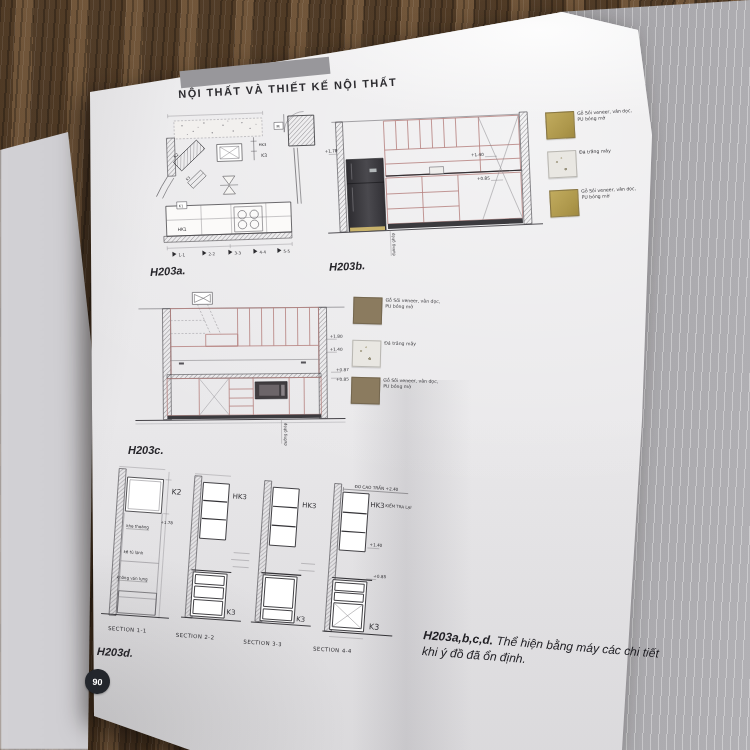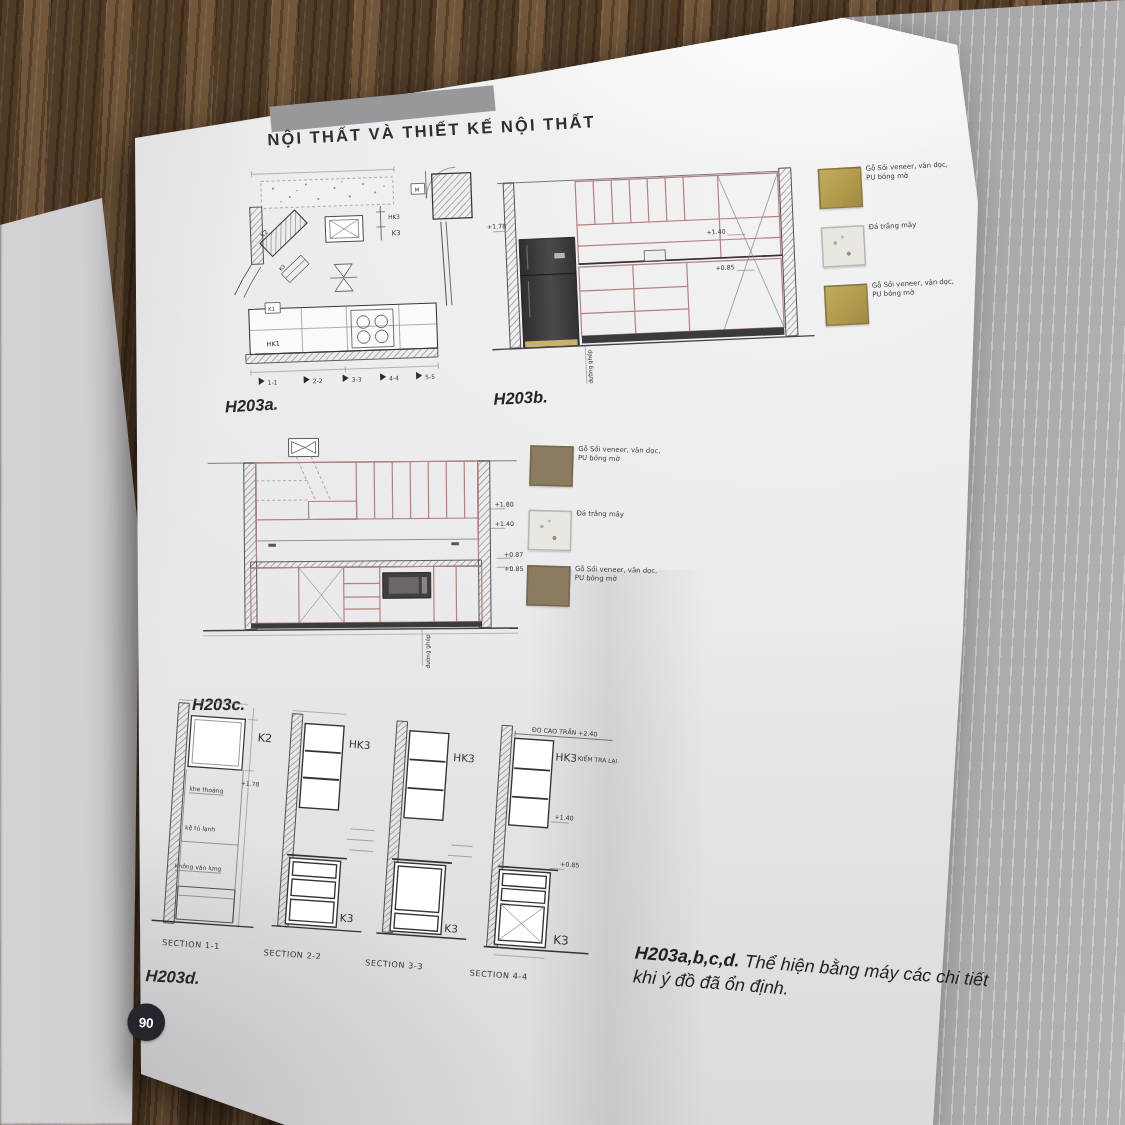--- a/index.html
+++ b/index.html
@@ -338,21 +338,21 @@
       <line x1="200" y1="87" x2="210" y2="87" stroke="#7b797e" stroke-width="0.4"></line>
       <text x="205" y="86" font-size="4.2">+0.87</text>
       <line x1="200" y1="93" x2="210" y2="93" stroke="#7b797e" stroke-width="0.4"></line>
       <text x="205" y="95.5" font-size="4.2">+0.85</text>
 
       <line x1="150" y1="133.5" x2="150" y2="158" stroke="#8a888c" stroke-width="0.4"></line>
       <g transform="translate(155,160) rotate(-90)">
         <text x="0" y="0" font-size="3.8" fill="#555358">đường ghép</text>
       </g>
     </svg>
-    <div class="abs fig-label" style="left:128px;top:464px;">H203c.</div>
+    <div class="abs fig-label" style="left:128px;top:444px;">H203c.</div>
 
     <div class="abs legend" style="left:352px;top:298px;transform:rotate(1.5deg);">
       <div class="legend-row">
         <div class="swatch brown"></div>
         <div class="legend-label">Gỗ Sồi veneer, vân dọc, PU bóng mờ</div>
       </div>
       <div class="legend-row" style="margin-top:16px;">
         <div class="swatch marble"></div>
         <div class="legend-label">Đá trắng mây</div>
       </div>

